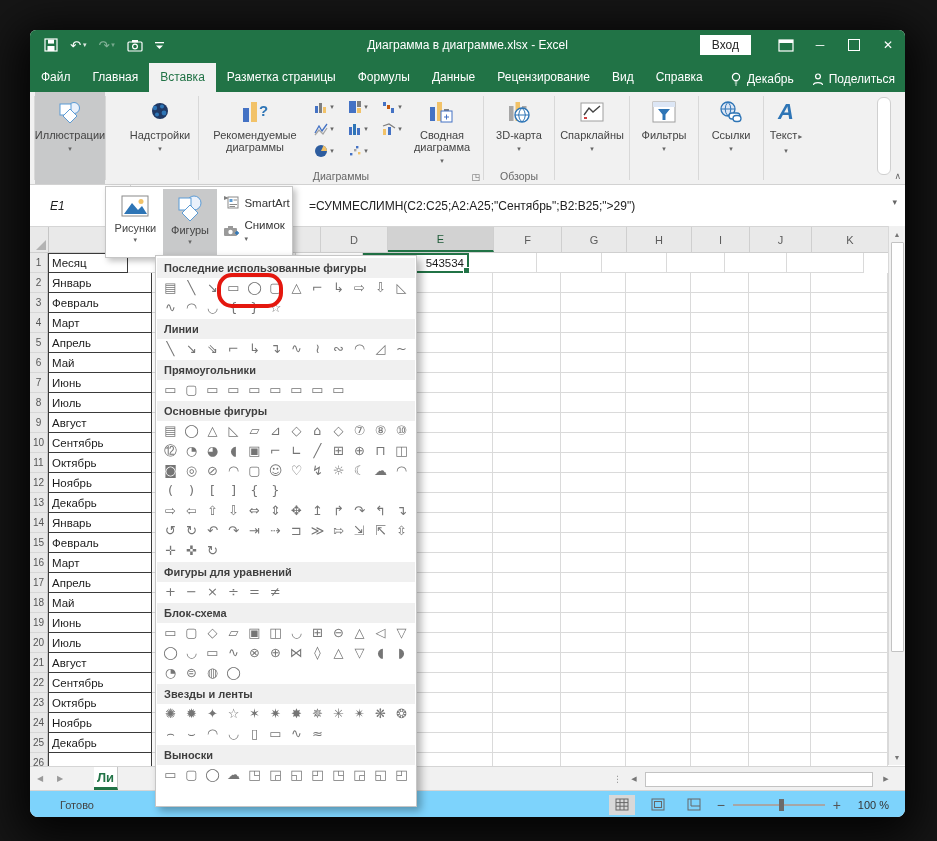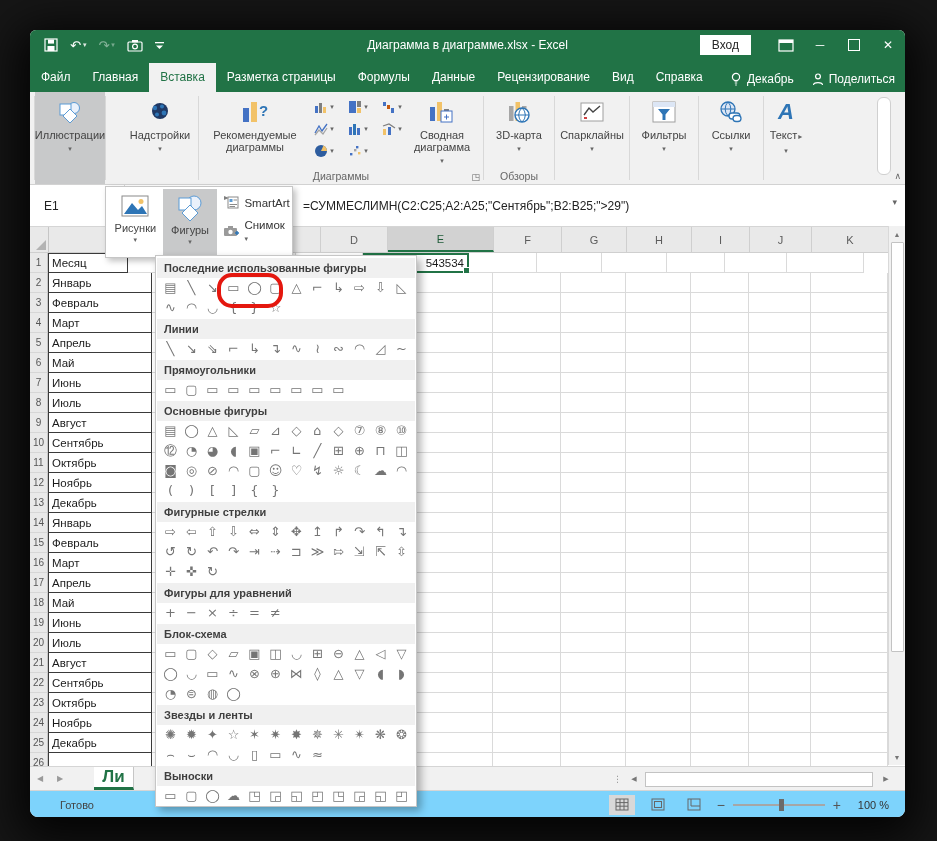--- a/index.html
+++ b/index.html
@@ -35,21 +35,21 @@
   .pressedbtn{background:#c8c9ca;}
   .minigrid{display:grid;grid-template-columns:34px 34px 34px;grid-auto-rows:22px;padding-top:4px;margin-left:4px;}
   .mini{display:flex;align-items:center;gap:2px;justify-content:center;}
   .mini .drop2{font-size:7px;color:#666;}
   .launcher{position:absolute;right:3px;bottom:2px;color:#666;font-size:9px;}
   .ribstrip{position:absolute;right:14px;top:5px;width:12px;height:76px;background:#fff;border:1px solid #d0d0d0;border-radius:6px;}
   .ribchev{position:absolute;right:4px;bottom:3px;color:#666;font-size:9px;}
   .clipmark{font-size:8px;color:#666;margin-left:1px;}
   
   .formulabar{height:41px;background:#fff;border-bottom:1px solid #d5d5d5;display:flex;align-items:stretch;position:relative;}
-  .namebox{width:80px;border-right:1px solid #d5d5d5;display:flex;align-items:center;padding-left:14px;font-size:12px;color:#222;}
+  .namebox{width:80px;border-right:1px solid #d5d5d5;display:flex;align-items:center;padding-left:20px;font-size:12px;color:#222;font-style:italic;}
   .fxfield{flex:1;display:flex;align-items:center;font-size:12px;color:#222;}
   .fxtext{margin-left:178px;white-space:nowrap;}
   .fbchev{position:absolute;right:8px;top:12px;color:#666;font-size:9px;}
   
   .colheaders{height:26px;display:flex;background:#e9e9e9;border-bottom:1px solid #cfcfcf;box-sizing:border-box;}
   .corner{width:18px;border-right:1px solid #c6c6c6;position:relative;background:#e9e9e9;}
   .corner:after{content:"";position:absolute;right:2px;bottom:2px;border-style:solid;border-width:0 0 10px 10px;border-color:transparent transparent #b3b3b3 transparent;}
   .chead{display:flex;align-items:center;justify-content:center;font-size:11px;color:#5c5c5c;border-right:1px solid #cfcfcf;box-sizing:border-box;}
   .chead.sel{background:#d2d2d2;color:#1e5b38;border-bottom:2px solid #217346;}
   .gridbody{height:513px;overflow:hidden;background:#fff;}
@@ -61,21 +61,21 @@
   .activecell{border:2px solid #217346 !important;justify-content:flex-end;font-size:11.5px;}
   .activecell:after{content:"";position:absolute;right:-3px;bottom:-3px;width:5px;height:5px;background:#217346;border:1px solid #fff;}
   
   .vscroll{position:absolute;left:858px;top:196px;width:17px;height:539px;background:#f1f1f1;border-left:1px solid #d9d9d9;box-sizing:border-box;display:flex;flex-direction:column;align-items:center;}
   .varrow{height:16px;display:flex;align-items:center;justify-content:center;font-size:7px;color:#777;width:100%;}
   .vthumb{width:11px;height:408px;background:#fff;border:1px solid #c3c3c3;border-radius:1px;}
   .vfill{flex:1;}
   
   .sheetbar{height:24px;background:#f1f1f1;border-top:1px solid #d5d5d5;display:flex;align-items:stretch;font-size:11px;position:relative;box-sizing:border-box;}
   .snav{width:20px;display:flex;align-items:center;justify-content:center;color:#9a9a9a;font-size:8px;}
-  .sheettab{width:40px;background:#fff;border-right:1px solid #c6c6c6;border-bottom:3px solid #217346;display:flex;align-items:center;justify-content:center;color:#217346;font-weight:bold;font-size:17px;box-sizing:border-box;overflow:hidden;}
+  .sheettab{width:24px;background:#fff;border-right:1px solid #c6c6c6;border-bottom:3px solid #217346;display:flex;align-items:center;justify-content:center;color:#217346;font-weight:bold;font-size:13px;box-sizing:border-box;overflow:hidden;}
   .hscroll{position:absolute;right:12px;top:3px;display:flex;align-items:center;height:17px;}
   .hdots{color:#999;font-size:9px;margin-right:4px;letter-spacing:1px;}
   .harrow{width:14px;height:16px;display:flex;align-items:center;justify-content:center;color:#777;font-size:7px;background:#f1f1f1;}
   .htrack{width:238px;height:16px;background:#f1f1f1;position:relative;}
   .hthumb{position:absolute;left:4px;top:1px;width:226px;height:13px;background:#fff;border:1px solid #c3c3c3;}
   
   .statusbar{height:28px;background:#7dd3fc;border-top:1px solid #d5d5d5;display:flex;align-items:center;font-size:11px;color:#444;box-sizing:border-box;}
   .status-left{padding-left:30px;}
   .status-right{margin-left:auto;display:flex;align-items:center;gap:10px;padding-right:16px;}
   .viewbtn{width:26px;height:20px;display:flex;align-items:center;justify-content:center;color:#666;}
@@ -985,21 +985,20 @@
         <span class="sm-icon">◠</span>
       </div>
       <div class="sm-row">
         <span class="sm-icon">(</span>
         <span class="sm-icon">)</span>
         <span class="sm-icon">[</span>
         <span class="sm-icon">]</span>
         <span class="sm-icon">{</span>
         <span class="sm-icon">}</span>
       </div>
-      <div class="sm-header">Фигурные стрелки</div>
       <div class="sm-row">
         <span class="sm-icon">⇨</span>
         <span class="sm-icon">⇦</span>
         <span class="sm-icon">⇧</span>
         <span class="sm-icon">⇩</span>
         <span class="sm-icon">⇔</span>
         <span class="sm-icon">⇕</span>
         <span class="sm-icon">✥</span>
         <span class="sm-icon">↥</span>
         <span class="sm-icon">↱</span>

